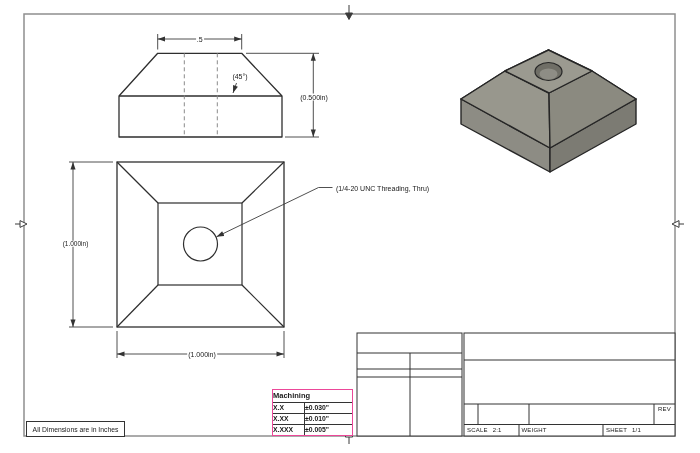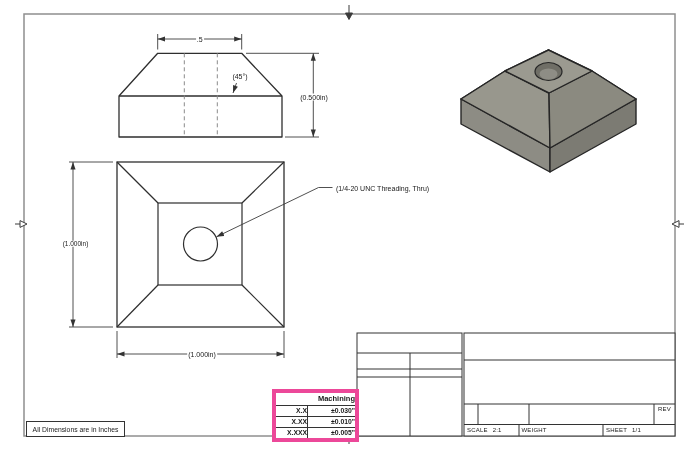--- a/index.html
+++ b/index.html
@@ -18,22 +18,22 @@
     position:absolute; transform:translateY(-50%);
     font-size:7px; line-height:1; white-space:nowrap;
   }
   .notebox {
     position:absolute; left:26px; top:421px; width:97px; height:14px;
     border:1px solid #333; display:flex; align-items:center; justify-content:center;
     font-size:6.8px; background:#fff;
   }
   .tol {
     position:absolute; left:272px; top:389px; width:79px;
-    border:4px solid #ec4899; background:#fff;
-    font-size:6.8px; font-weight:bold; text-align:right;
+    border:1px solid #ec4899; background:#fff;
+    font-size:6.8px; font-weight:bold; text-align:left;
   }
   .tol .hdr { height:12px; line-height:12px; border-bottom:1px solid #333; font-size:7.5px; }
   .tol .row { display:flex; height:10px; line-height:10px; border-bottom:1px solid #333; }
   .tol .row:last-child { border-bottom:none; }
   .tol .c1 { width:31px; border-right:1px solid #333; }
   .tol .c2 { flex:1; }
   .tb-text { position:absolute; font-size:6px; line-height:1; white-space:nowrap; letter-spacing:0.2px; }
   .tb-text .val { margin-left:5px; }
   .rev-cell { left:654px; top:406px; width:21px; text-align:center; }
 </style>

